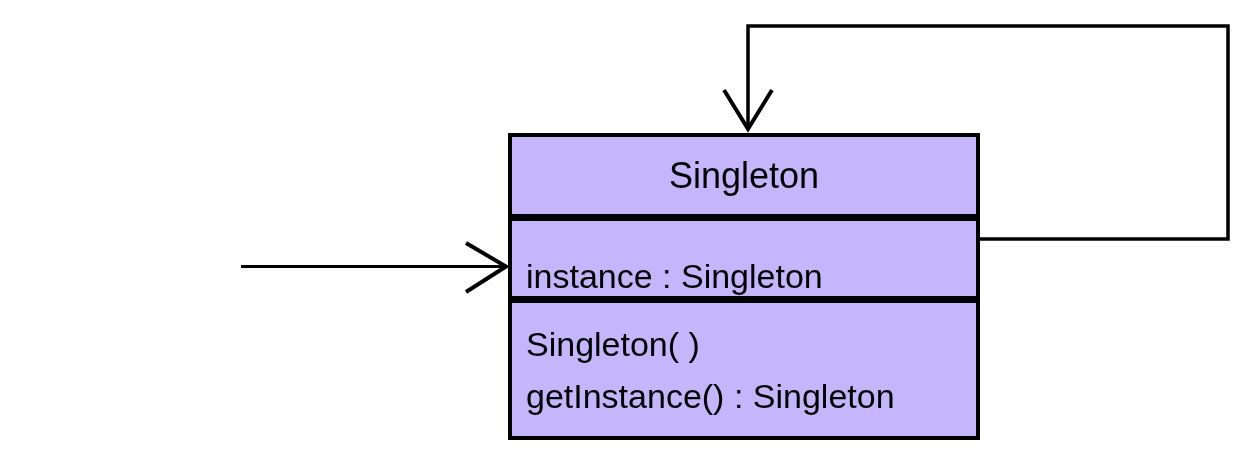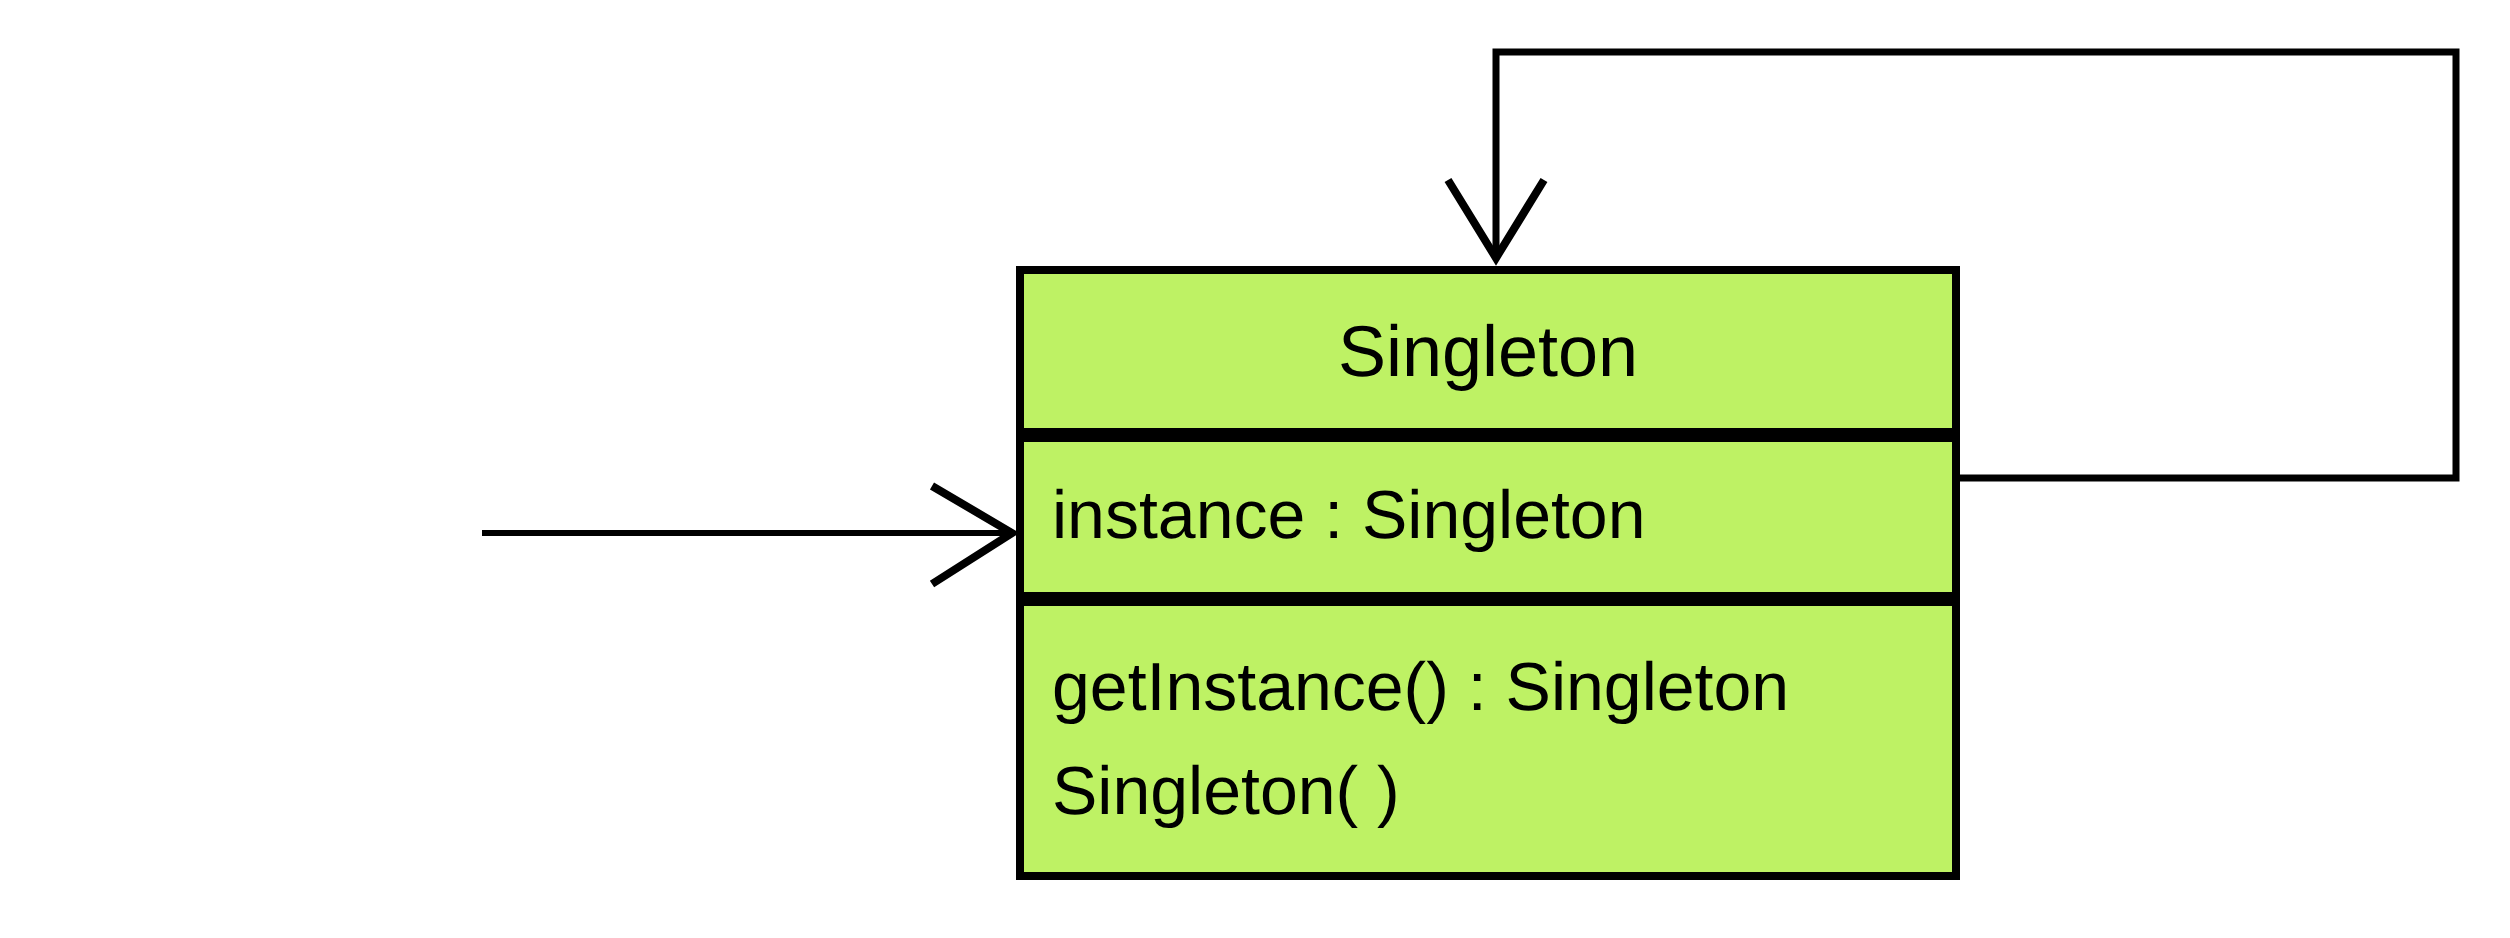--- a/index.html
+++ b/index.html
@@ -44,40 +44,40 @@
   }
   
   .class-box {
     position: absolute;
     left: 508px;
     top: 133px;
     width: 472px;
     height: 307px;
     box-sizing: border-box;
     border: 4px solid #000000;
-    background: #bef264;
+    background: #c4b5fd;
     display: flex;
     flex-direction: column;
   }
   .class-title {
     height: 77px;
     display: flex;
     align-items: center;
     justify-content: center;
     font-size: 36px;
   }
   .class-divider {
     height: 7px;
     background: #000000;
     flex: 0 0 auto;
   }
   .class-attrs {
     height: 75px;
     display: flex;
-    align-items: center;
+    align-items: flex-end;
     padding-left: 14px;
     font-size: 34px;
   }
   .class-methods {
     flex: 1 1 auto;
     display: flex;
     flex-direction: column;
     justify-content: center;
     gap: 18px;
     padding-left: 14px;
@@ -109,18 +109,18 @@
   <div class="class-box">
     <div class="class-title">
       <span>Singleton</span>
     </div>
     <div class="class-divider"></div>
     <div class="class-attrs">
       <span>instance : Singleton</span>
     </div>
     <div class="class-divider"></div>
     <div class="class-methods">
+      <span class="method-line">Singleton( )</span>
       <span class="method-line">getInstance() : Singleton</span>
-      <span class="method-line">Singleton( )</span>
     </div>
   </div>
 
 </div>
 
 </body></html>

